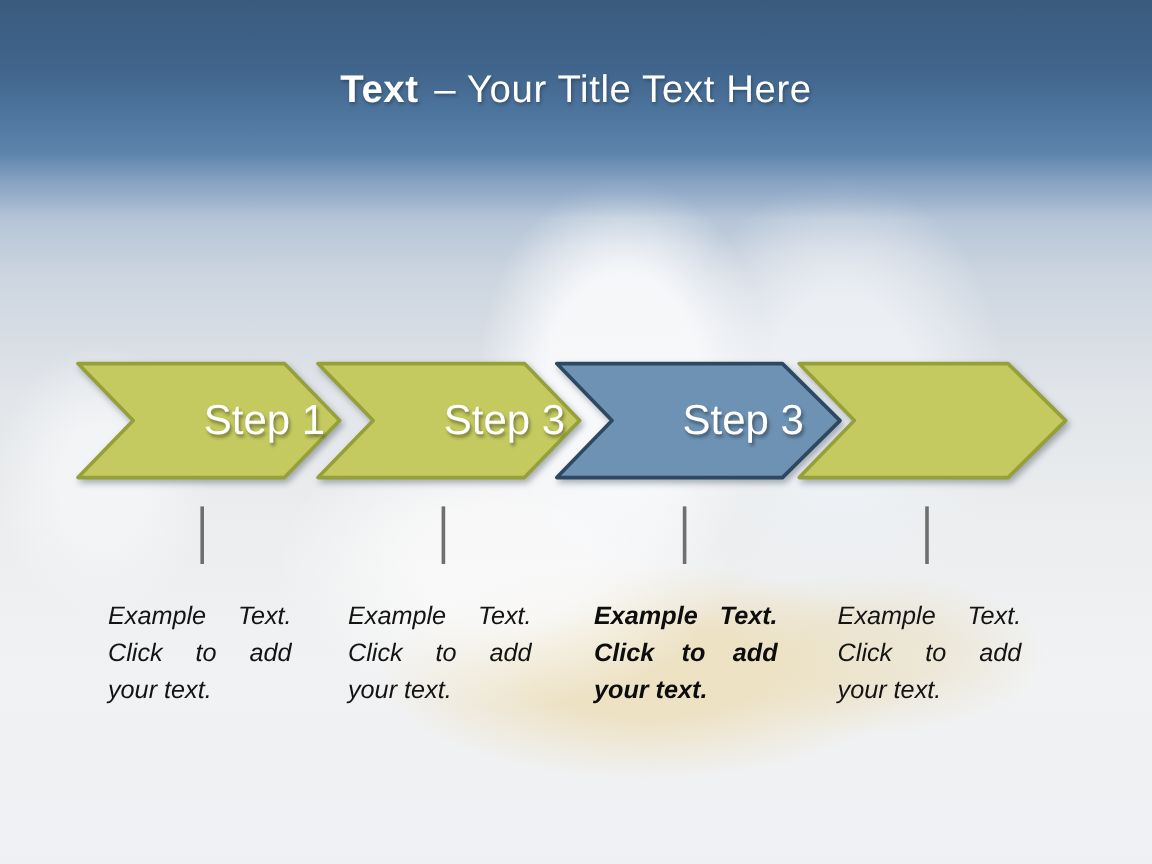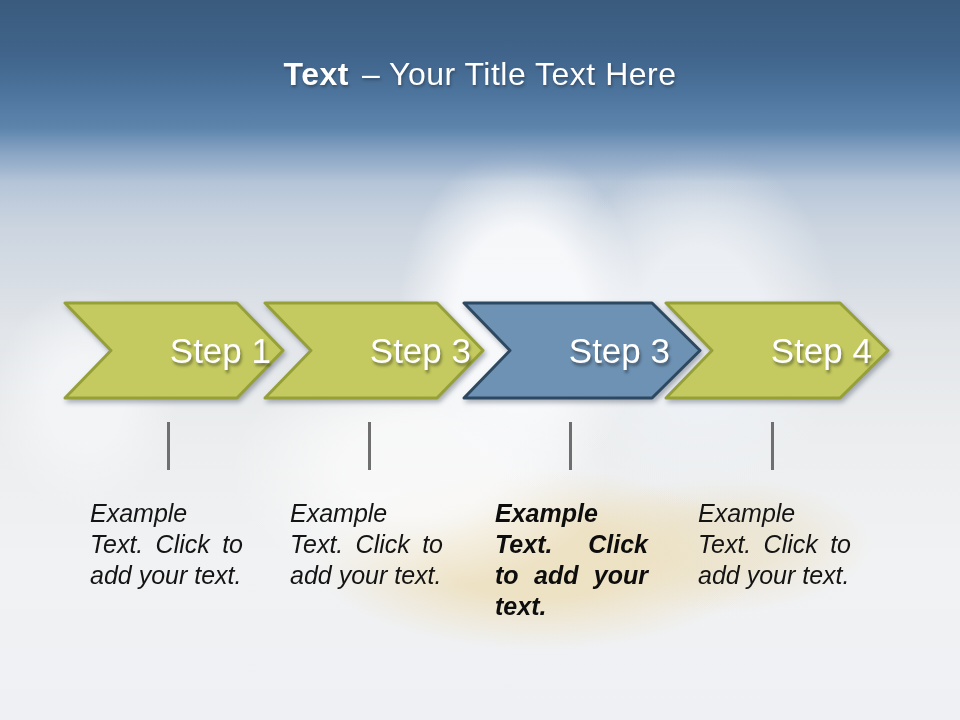--- a/index.html
+++ b/index.html
@@ -41,21 +41,21 @@
   .step-label {
     position:absolute; top:331px; width:160px; height:40px; line-height:40px;
     text-align:right; color:#ffffff; font-size:35px;
     text-shadow:1.5px 2.5px 3px rgba(0,0,0,0.40);
   }
   .connector {
     position:absolute; top:422px; width:3px; height:48px; background:#6f6f6f;
   }
   .desc {
     position:absolute; top:498px; width:153px;
-    font-style:italic; font-size:25px; line-height:31px; color:#141414;
+    font-style:italic; font-size:21px; line-height:31px; color:#141414;
     text-align:justify;
   }
   .desc.emphasis { font-weight:700; color:#0d0d0d; }
 </style>
 </head>
 <body>
 
 <div class="slide">
 
   <div class="title">
@@ -66,21 +66,20 @@
   <svg class="chevrons" viewBox="0 0 960 720" xmlns="http://www.w3.org/2000/svg">
     <polygon points="65,303 237,303 283,350.5 237,398 65,398 111,350.5" fill="#c4ca5f" stroke="#96a039"></polygon>
     <polygon points="265,303 437,303 483,350.5 437,398 265,398 311,350.5" fill="#c4ca5f" stroke="#96a039"></polygon>
     <polygon points="464,303 652,303 700,350.5 652,398 464,398 510,350.5" fill="#6e92b4" stroke="#2d4961"></polygon>
     <polygon points="666,303 840,303 888,350.5 840,398 666,398 712,350.5" fill="#c4ca5f" stroke="#96a039"></polygon>
   </svg>
 
   <div class="step-label" style="left:111px">Step 1</div>
   <div class="step-label" style="left:311px">Step 3</div>
   <div class="step-label" style="left:510px">Step 3</div>
-  <div class="step-label" style="left:712px">Step 4</div>
 
   <div class="connector" style="left:167px"></div>
   <div class="connector" style="left:368px"></div>
   <div class="connector" style="left:569px"></div>
   <div class="connector" style="left:771px"></div>
 
   <div class="desc" style="left:90px">Example Text. Click to add your text.</div>
   <div class="desc" style="left:290px">Example Text. Click to add your text.</div>
   <div class="desc emphasis" style="left:495px">Example Text. Click to add your text.</div>
   <div class="desc" style="left:698px">Example Text. Click to add your text.</div>

